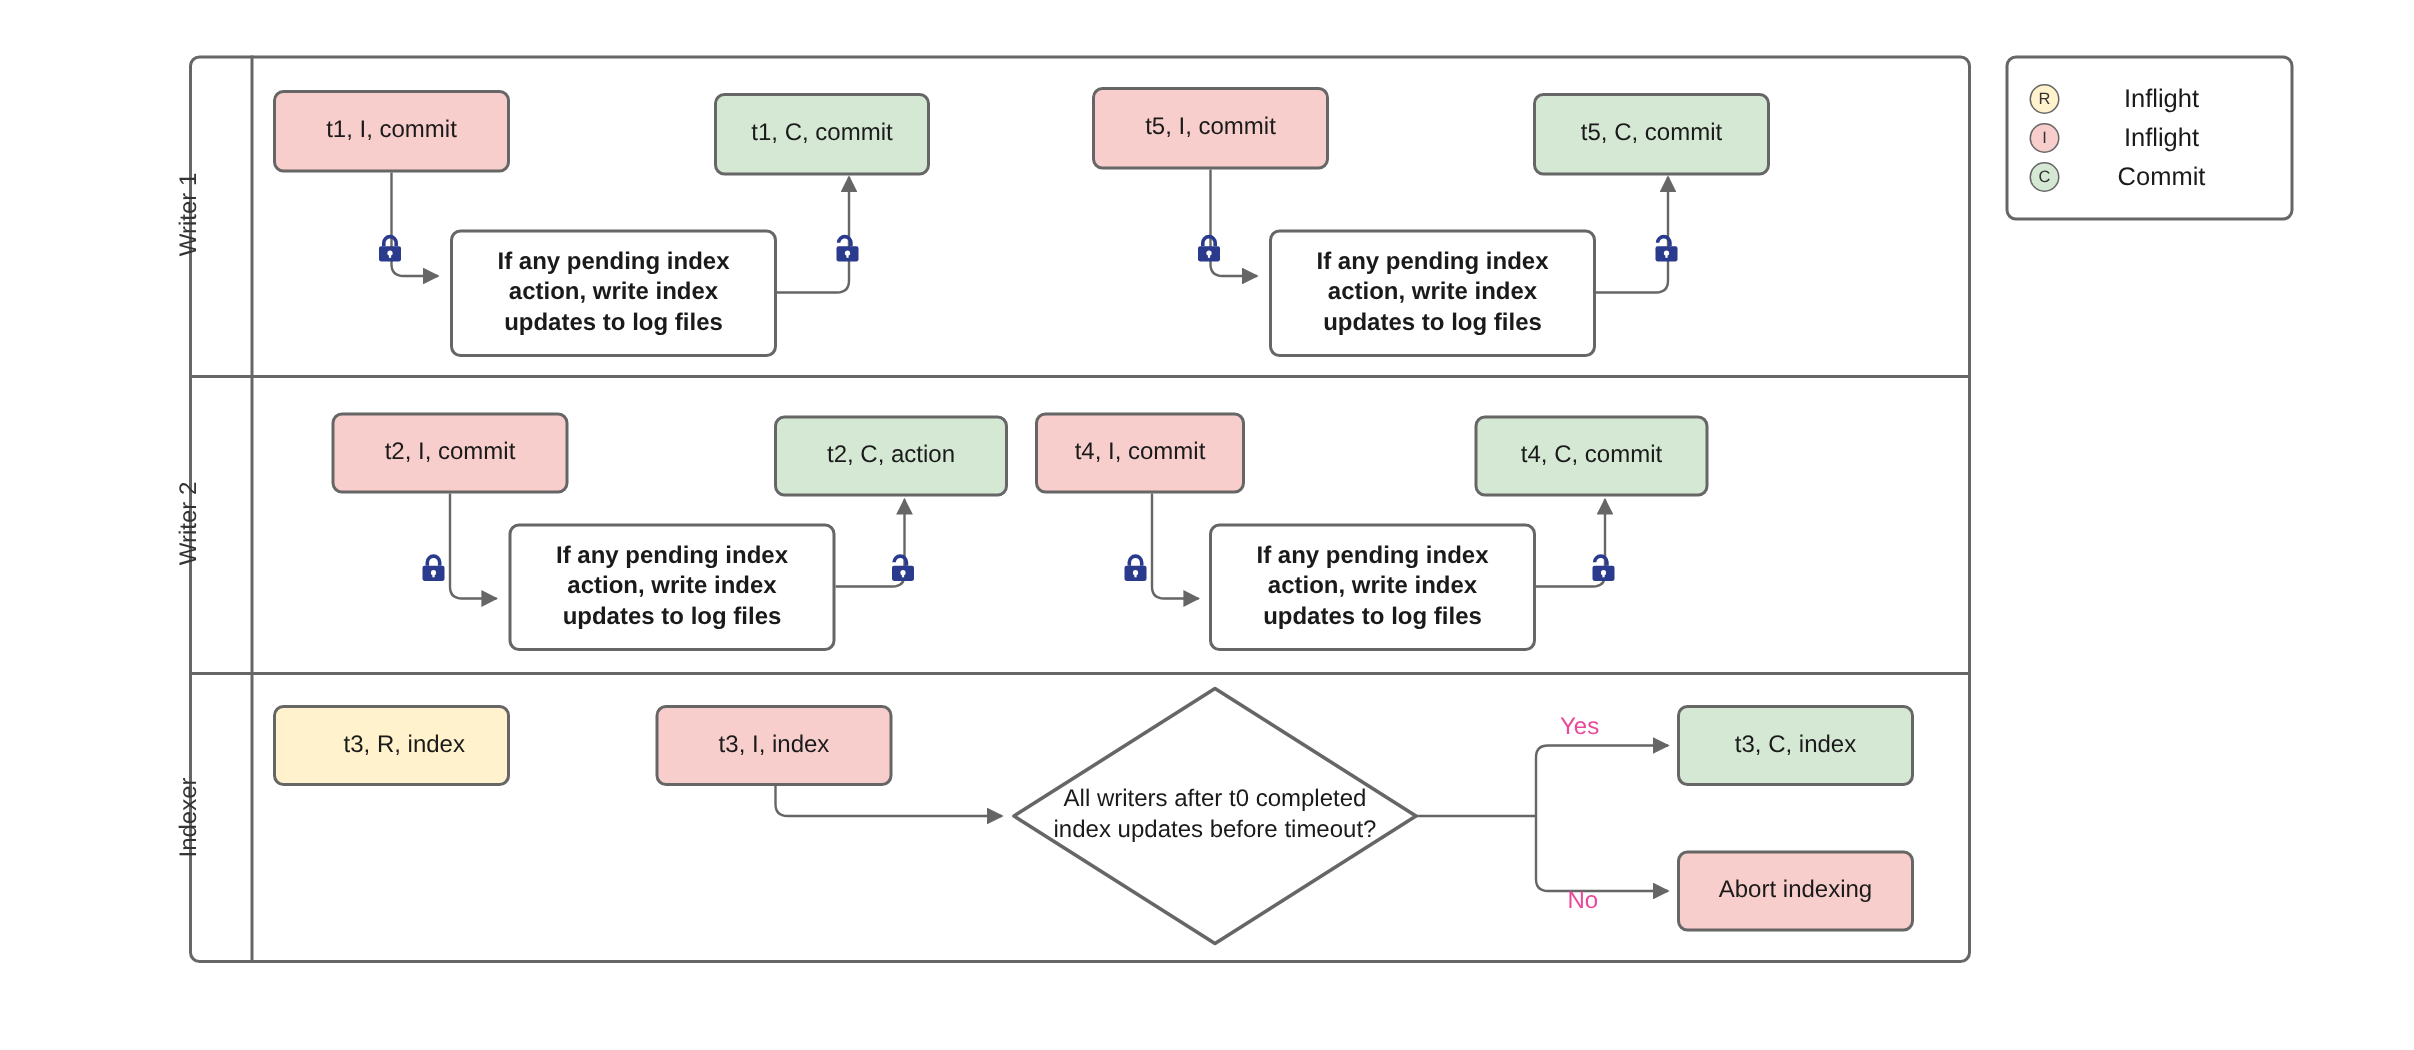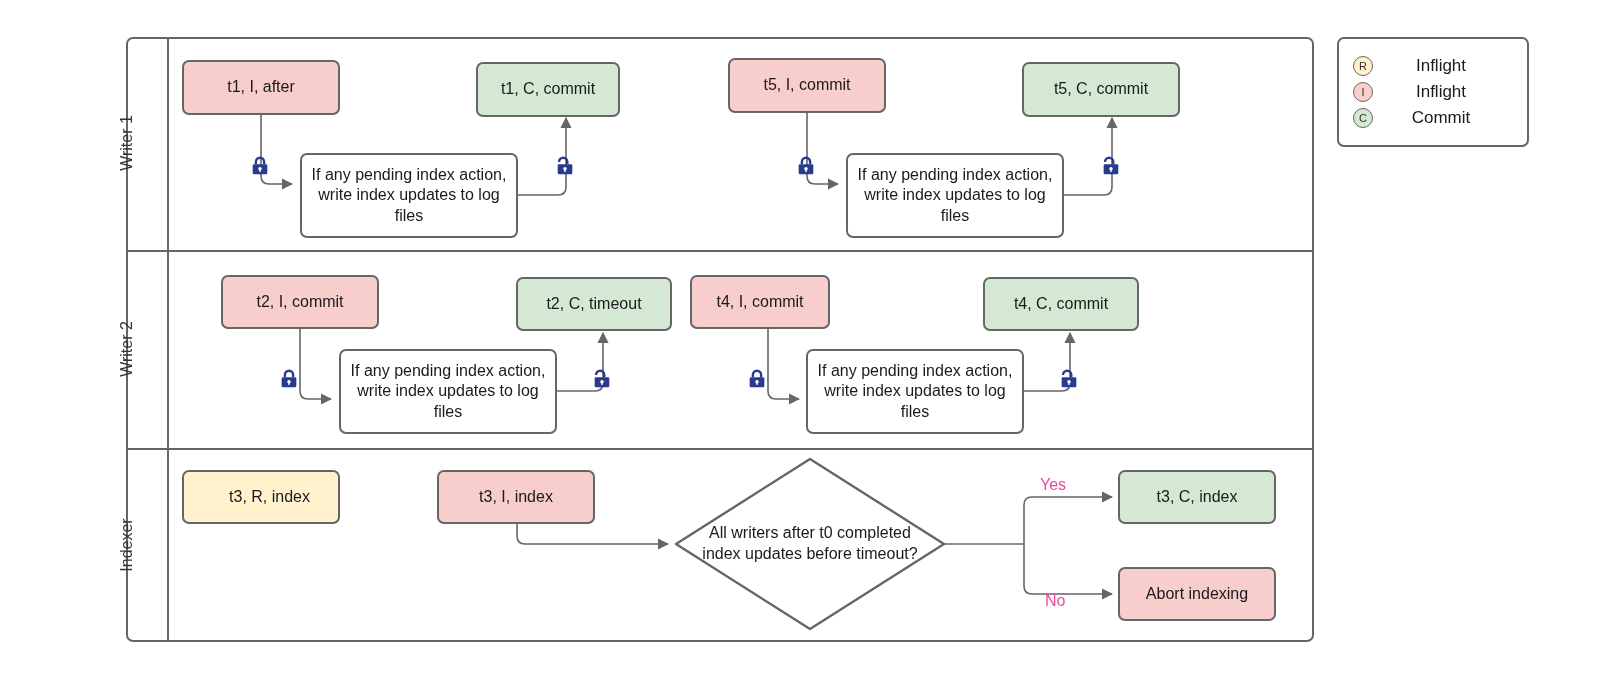--- a/index.html
+++ b/index.html
@@ -62,21 +62,21 @@
     border: 2.2px solid #666666;
     border-radius: 7px;
     font-size: 16px;
     color: #1a1a1a;
     line-height: 1.28;
     padding: 2px 6px;
   }
   .n-red   { background: #f8cecc; }
   .n-green { background: #d5e8d4; }
   .n-yellow{ background: #fff2cc; }
-  .n-white { background: #ffffff; }
+  .n-white { background: #ffffff; font-weight: bold; }
 
   .diamond-text {
     display: flex;
     align-items: center;
     justify-content: center;
     text-align: center;
     font-size: 16px;
     color: #1a1a1a;
     line-height: 1.3;
     pointer-events: none;
@@ -222,30 +222,30 @@
     <circle cx="12" cy="15" r="1.9" fill="#ffffff"></circle>
     <rect x="11.2" y="15" width="1.6" height="3.4" fill="#ffffff"></rect>
   </svg>
   <svg class="lock" style="left:1058px; top:368px;" viewBox="0 0 24 24">
     <path d="M7.5 10 V7.5 a4.5 4.5 0 0 0 -9 0" fill="none" stroke="#2a3a8c" stroke-width="2.6" transform="translate(7,0)"></path>
     <rect x="4" y="10" width="16" height="11" rx="1.5" fill="#2a3a8c"></rect>
     <circle cx="12" cy="15" r="1.9" fill="#ffffff"></circle>
     <rect x="11.2" y="15" width="1.6" height="3.4" fill="#ffffff"></rect>
   </svg>
 
-  <div class="abs node n-red" style="left:182px; top:60px;  width:158px; height:55px;">t1, I, after</div>
+  <div class="abs node n-red" style="left:182px; top:60px;  width:158px; height:55px;">t1, I, commit</div>
   <div class="abs node n-green" style="left:476px; top:62px;  width:144px; height:55px;">t1, C, commit</div>
   <div class="abs node n-white" style="left:300px; top:153px; width:218px; height:85px;">If any pending index action, write index updates to log files</div>
 
   <div class="abs node n-red" style="left:728px; top:58px;  width:158px; height:55px;">t5, I, commit</div>
   <div class="abs node n-green" style="left:1022px; top:62px; width:158px; height:55px;">t5, C, commit</div>
   <div class="abs node n-white" style="left:846px; top:153px; width:218px; height:85px;">If any pending index action, write index updates to log files</div>
 
   <div class="abs node n-red" style="left:221px; top:275px; width:158px; height:54px;">t2, I, commit</div>
-  <div class="abs node n-green" style="left:516px; top:277px; width:156px; height:54px;">t2, C, timeout</div>
+  <div class="abs node n-green" style="left:516px; top:277px; width:156px; height:54px;">t2, C, action</div>
   <div class="abs node n-white" style="left:339px; top:349px; width:218px; height:85px;">If any pending index action, write index updates to log files</div>
 
   <div class="abs node n-red" style="left:690px; top:275px; width:140px; height:54px;">t4, I, commit</div>
   <div class="abs node n-green" style="left:983px; top:277px; width:156px; height:54px;">t4, C, commit</div>
   <div class="abs node n-white" style="left:806px; top:349px; width:218px; height:85px;">If any pending index action, write index updates to log files</div>
 
   <div class="abs node n-yellow" style="left:182px; top:470px; width:158px; height:54px;padding-left:23px;">t3, R, index</div>
   <div class="abs node n-red" style="left:437px; top:470px; width:158px; height:54px;">t3, I, index</div>
   <div class="abs node n-green" style="left:1118px; top:470px; width:158px; height:54px;">t3, C, index</div>
   <div class="abs node n-red" style="left:1118px; top:567px; width:158px; height:54px;">Abort indexing</div>

